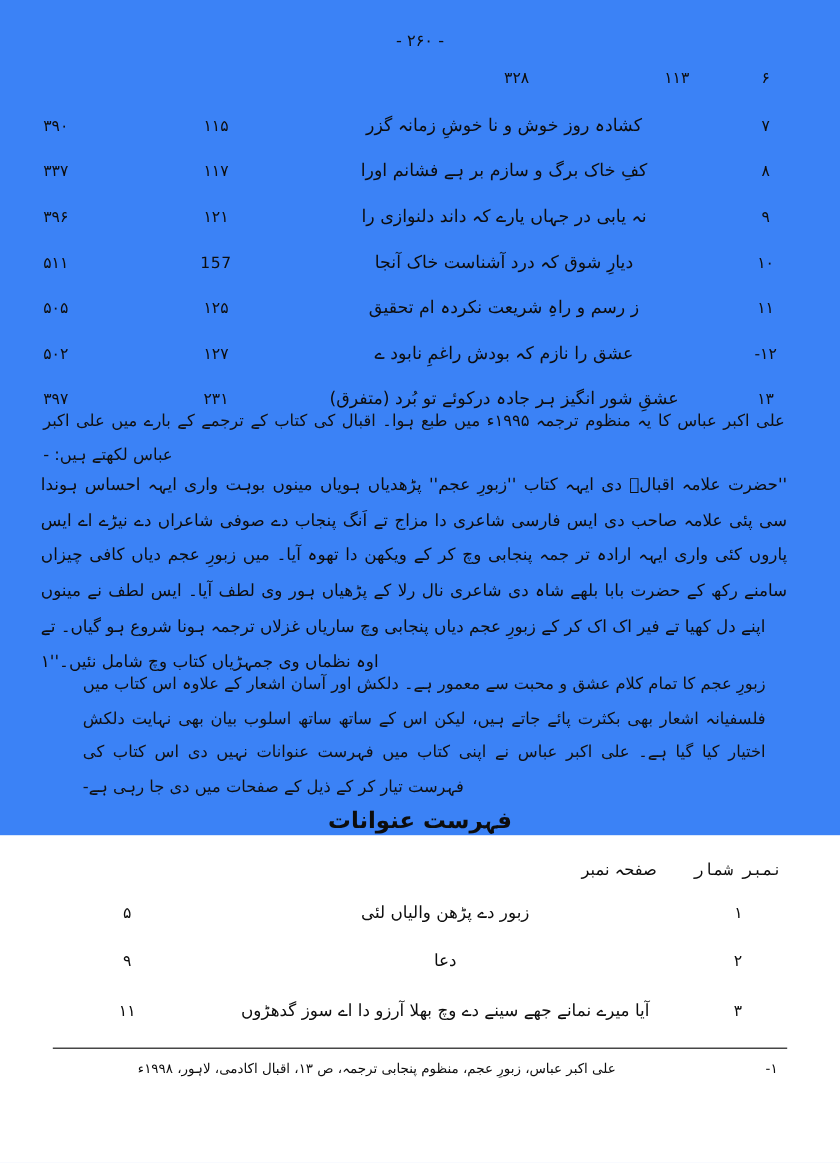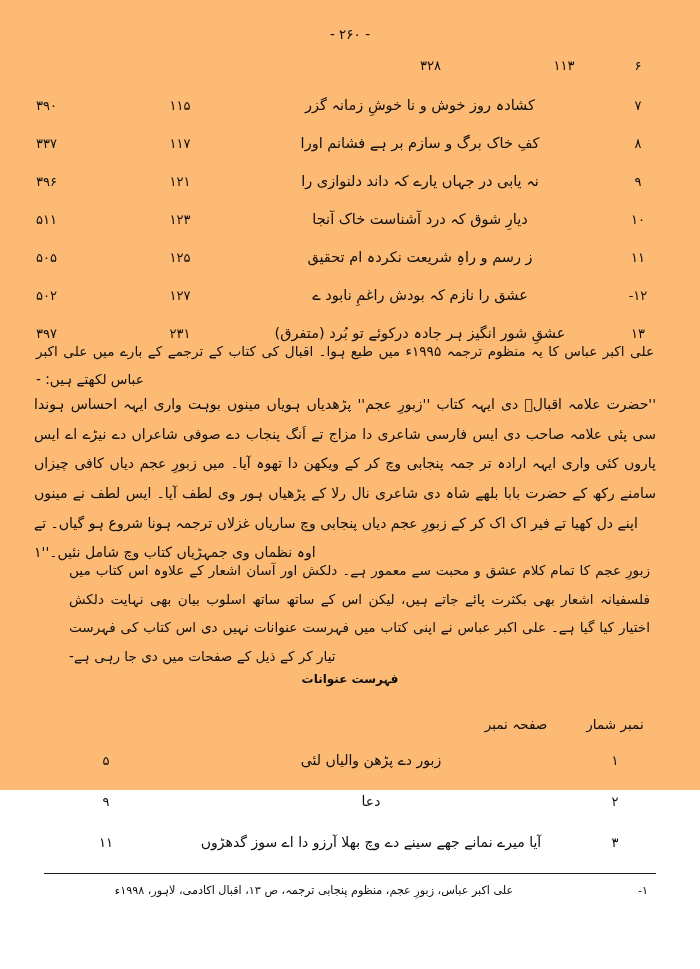--- a/index.html
+++ b/index.html
@@ -15,22 +15,22 @@
     overflow: hidden;
     font-family: "DejaVu Sans", "Liberation Sans", sans-serif;
     color: #0d0d0d;
     direction: rtl;
   }
 
   .page {
     position: absolute;
     inset: 0;
     width: 700px;
-    height: 790px;
-    background: #fdba74;
+    height: 696px;
+    background: #3b82f6;
   }
 
   
   .folio {
     position: absolute;
     top: 26px;
     left: 0;
     right: 0;
     text-align: center;
     font-size: 13.5px;
@@ -110,34 +110,34 @@
     text-align: justify;
     text-align-last: left;
   }
   .quote-block .last-line {
     display: block;
     text-align: left;
     text-align-last: left;
   }
   .para-after {
     top: 556px;
-    right: 50px;
+    right: 62px;
     left: 36px;
     line-height: 2.1;
     margin-left: 33px;
   }
 
   
   .contents-heading {
     position: absolute;
     top: 672px;
     left: 0;
     right: 0;
     text-align: center;
-    font-size: 12px;
+    font-size: 19px;
     font-weight: 600;
     letter-spacing: .3px;
   }
 
   
   .contents-table {
     position: absolute;
     top: 716px;
     right: 46px;
     left: 46px;
@@ -151,20 +151,21 @@
   }
   .c-row.header {
     height: 36px;
     font-size: 13.8px;
   }
   .c-serial {
     width: 78px;
     flex: 0 0 78px;
     text-align: center;
     font-size: 13px;
+    font-family: Liberation Mono, monospace;
   }
   .c-title {
     flex: 1 1 auto;
     text-align: center;
     font-size: 14px;
     white-space: nowrap;
     padding: 0 8px;
   }
   .c-page {
     width: 120px;
@@ -246,21 +247,21 @@
     <div class="verse-row">
       <div class="v-serial">۹</div>
       <div class="v-text">نہ یابی در جہاں یارے کہ داند دلنوازی را</div>
       <div class="v-col2">۱۲۱</div>
       <div class="v-col1">۳۹۶</div>
     </div>
 
     <div class="verse-row">
       <div class="v-serial">۱۰</div>
       <div class="v-text">دیارِ شوق کہ درد آشناست خاک آنجا</div>
-      <div class="v-col2">۱۲۳</div>
+      <div class="v-col2">157</div>
       <div class="v-col1">۵۱۱</div>
     </div>
 
     <div class="verse-row">
       <div class="v-serial">۱۱</div>
       <div class="v-text">ز رسم و راہِ شریعت نکردہ ام تحقیق</div>
       <div class="v-col2">۱۲۵</div>
       <div class="v-col1">۵۰۵</div>
     </div>
 

